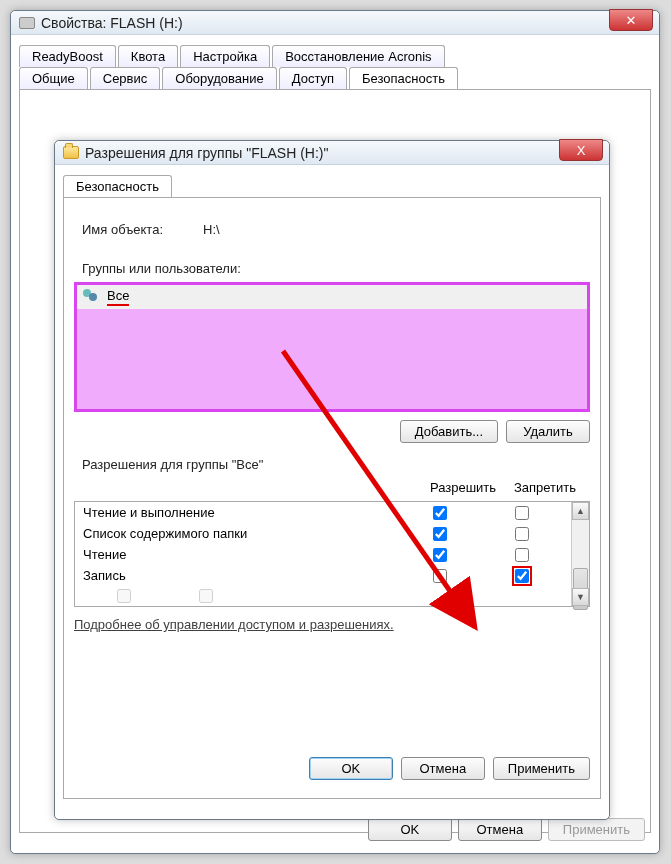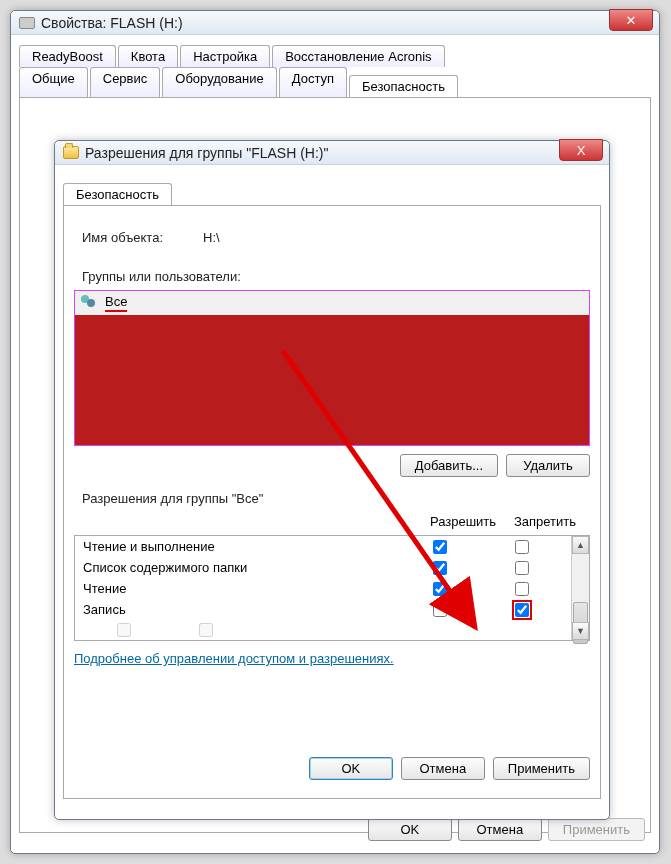--- a/index.html
+++ b/index.html
@@ -5,32 +5,32 @@
 * { box-sizing: border-box; margin: 0; padding: 0; font-family: "Segoe UI", Tahoma, sans-serif; font-size: 13px; }
 body { background: #ddd; width: 671px; height: 864px; position: relative; overflow: hidden; }
 
 .win { position: absolute; background: #fff; border: 1px solid #6a7a8a; border-radius: 5px; box-shadow: 0 0 8px rgba(0,0,0,.25); }
 .win-titlebar { height: 24px; display: flex; align-items: center; padding: 0 8px; background: linear-gradient(#f6f9fc,#dfe8f2); border-bottom: 1px solid #c6d2de; border-radius: 5px 5px 0 0; }
 .win-title { font-size: 14px; color: #222; margin-left: 6px; }
 .win-close { position: absolute; right: 6px; top: -2px; width: 44px; height: 22px; background: linear-gradient(#e88,#c33); border: 1px solid #933; border-radius: 0 0 4px 4px; color: #fff; display: flex; align-items: center; justify-content: center; cursor: pointer; }
 
 .tabrow { display: flex; padding: 6px 8px 0; flex-wrap: wrap; }
 .tab { border: 1px solid #aaa; border-bottom: none; background: linear-gradient(#fff,#eef); padding: 3px 12px; margin-right: 2px; border-radius: 3px 3px 0 0; cursor: pointer; white-space: nowrap; }
-.tab.active { background: #fff; position: relative; z-index: 2; margin-top: 8px; }
+.tab.active { background: #fff; position: relative; z-index: 2; }
 .tabpanel { border: 1px solid #aaa; margin: 0 8px 8px; padding: 10px; background: #fff; position: relative; }
 
 .props-win { left: 10px; top: 10px; width: 650px; height: 844px; }
 .props-body { padding: 4px 0; height: calc(100% - 32px); display: flex; flex-direction: column; }
 .props-bottom-btns { position: absolute; right: 14px; bottom: 12px; display: flex; gap: 6px; }
 
 .perm-win { left: 54px; top: 140px; width: 556px; height: 680px; z-index: 10; }
 .perm-body { padding: 4px 0; height: calc(100% - 32px); display: flex; flex-direction: column; position: relative; }
 
 .label { color: #222; margin: 6px 8px; }
-.listbox { border: 1px solid #d946ef; background: #b91c1c; height: 156px; overflow: auto; }
+.listbox { border: 3px solid #d946ef; background: #f0abfc; height: 130px; overflow: auto; }
 .listitem { padding: 3px 6px; display: flex; align-items: center; gap: 6px; }
 .listitem.sel { background: #f0f0f0; }
 .underline-red { border-bottom: 2px solid #e00000; padding-bottom: 1px; display: inline-block; }
 
 .btnrow { display: flex; justify-content: flex-end; gap: 8px; margin: 8px 0; }
 .btn { background: linear-gradient(#fdfdfd,#e6e6e6); border: 1px solid #8a8a8a; border-radius: 3px; padding: 3px 14px; cursor: pointer; min-width: 84px; }
 .btn.default { border: 1px solid #3c7fb1; box-shadow: 0 0 0 1px #a0d2f3 inset; }
 .btn.disabled { color: #999; border-color: #bbb; background: #f3f3f3; cursor: default; }
 
 .perm-grid { border: 1px solid #aaa; }
@@ -42,21 +42,21 @@
 .perm-row { display: flex; align-items: center; padding: 3px 8px; }
 .perm-row .c1 { flex: 1; }
 .perm-row .c2, .perm-row .c3 { width: 82px; display: flex; justify-content: center; }
 .scrollbar { width: 18px; background: #f0f0f0; border-left: 1px solid #ccc; position: relative; }
 .scr-btn { height: 18px; background: linear-gradient(#fafafa,#d9d9d9); border: 1px solid #b5b5b5; display: flex; align-items: center; justify-content: center; font-size: 9px; color: #555; }
 .scr-thumb { position: absolute; left: 1px; right: 1px; top: 66px; height: 42px; background: linear-gradient(#e6e6e6,#c9c9c9); border: 1px solid #aaa; border-radius: 2px; }
 
 input[type=checkbox] { width: 14px; height: 14px; }
 .chk-hl { outline: 2px solid #e00000; outline-offset: 1px; }
 
-.link { color: #0369a1; text-decoration: underline; cursor: pointer; margin-top: 10px; display: inline-block; }
+.link { color: #404040; text-decoration: underline; cursor: pointer; margin-top: 10px; display: inline-block; }
 
 .folder-icon { width: 16px; height: 13px; background: linear-gradient(#fde9a0,#f0c143); border: 1px solid #c9982a; border-radius: 2px; position: relative; display: inline-block; }
 .folder-icon::before { content: ''; position: absolute; top: -4px; left: 1px; width: 6px; height: 4px; background: #f6d878; border: 1px solid #c9982a; border-bottom: none; border-radius: 2px 2px 0 0; }
 .users-icon { width: 18px; height: 16px; position: relative; display: inline-block; }
 .users-icon::before, .users-icon::after { content: ''; position: absolute; width: 8px; height: 8px; border-radius: 50%; background: #6bb; }
 .users-icon::before { left: 0; top: 0; }
 .users-icon::after { left: 6px; top: 4px; background: #58a; }
 
 .arrow-svg { position: absolute; pointer-events: none; z-index: 50; }
 </style>

